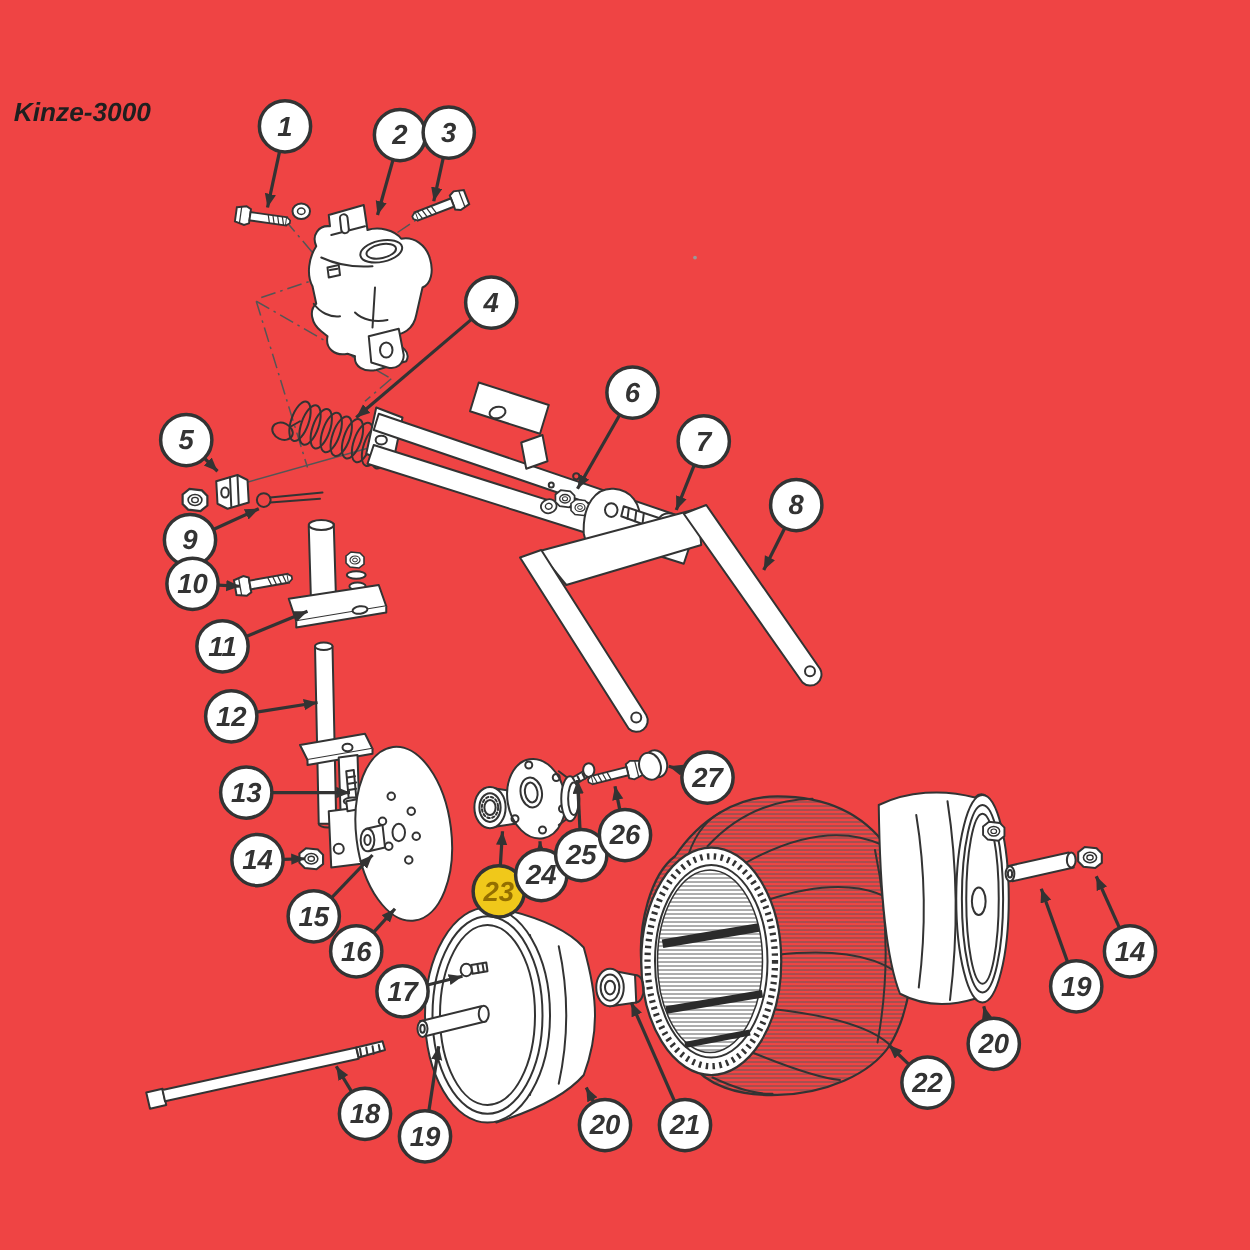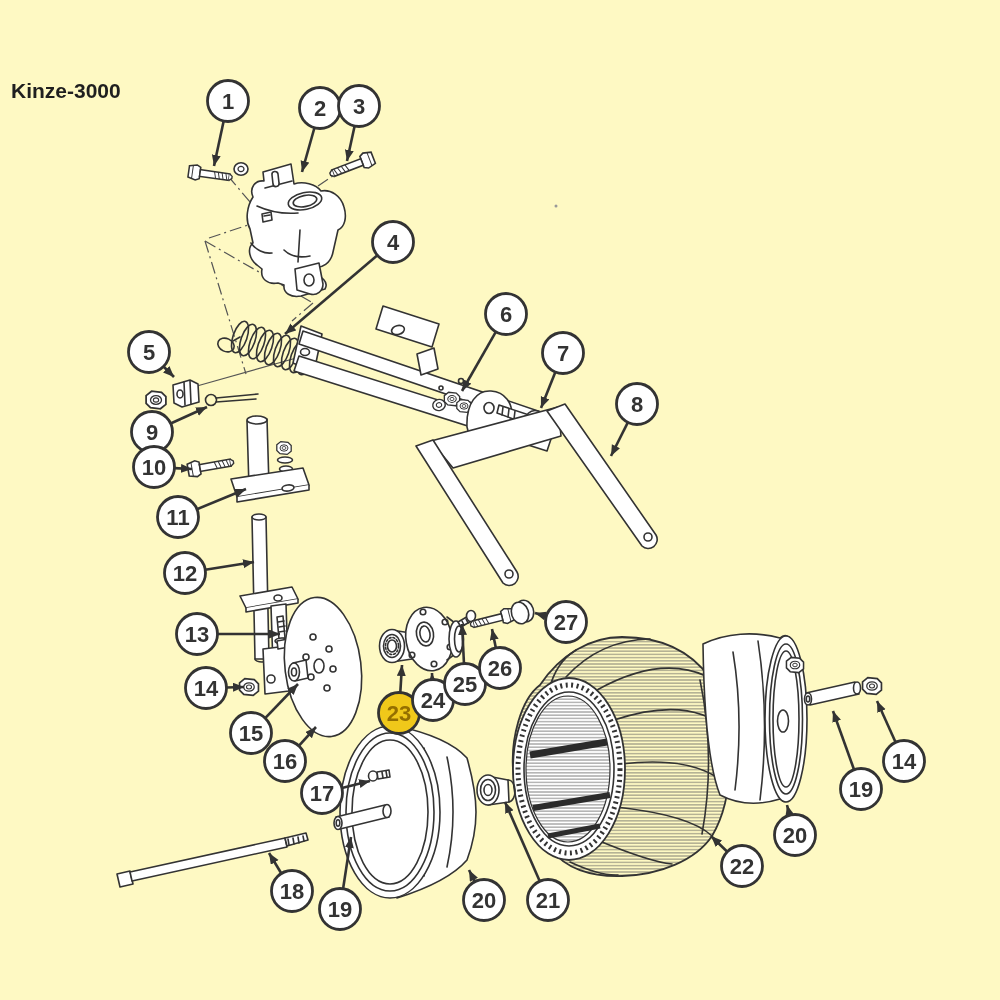--- a/index.html
+++ b/index.html
@@ -1,17 +1,17 @@
 <!DOCTYPE html>
 <html><head>
 <meta charset="utf-8">
 <style>
   html,body{margin:0;padding:0;background:#fff;}
-  #stage{position:relative;width:1000px;height:1000px;background:#fef9c3;overflow:hidden;
-         font-family:"Liberation Sans",sans-serif;}
+  #stage{position:relative;width:1000px;height:1000px;background:#ef4444;overflow:hidden;
+         font-family:"Liberation Sans",sans-serif;font-style:italic;}
   #title{position:absolute;left:11px;top:79px;font-size:21px;font-weight:700;color:#1f1f1f;
          letter-spacing:0px;}
   svg{position:absolute;left:0;top:0;}
   svg *{vector-effect:none;}
   .ln{stroke:#333;fill:none;stroke-width:1.6;stroke-linecap:round;stroke-linejoin:round;}
   .fw{stroke:#333;fill:#fff;stroke-width:1.6;stroke-linejoin:round;}
   .thin{stroke:#555;fill:none;stroke-width:1.1;}
   .phantom{stroke:#555;fill:none;stroke-width:1.2;stroke-dasharray:12 4 2 4;}
   .callout-num{font-family:"Liberation Sans",sans-serif;font-weight:700;font-size:22px;}
 </style>

